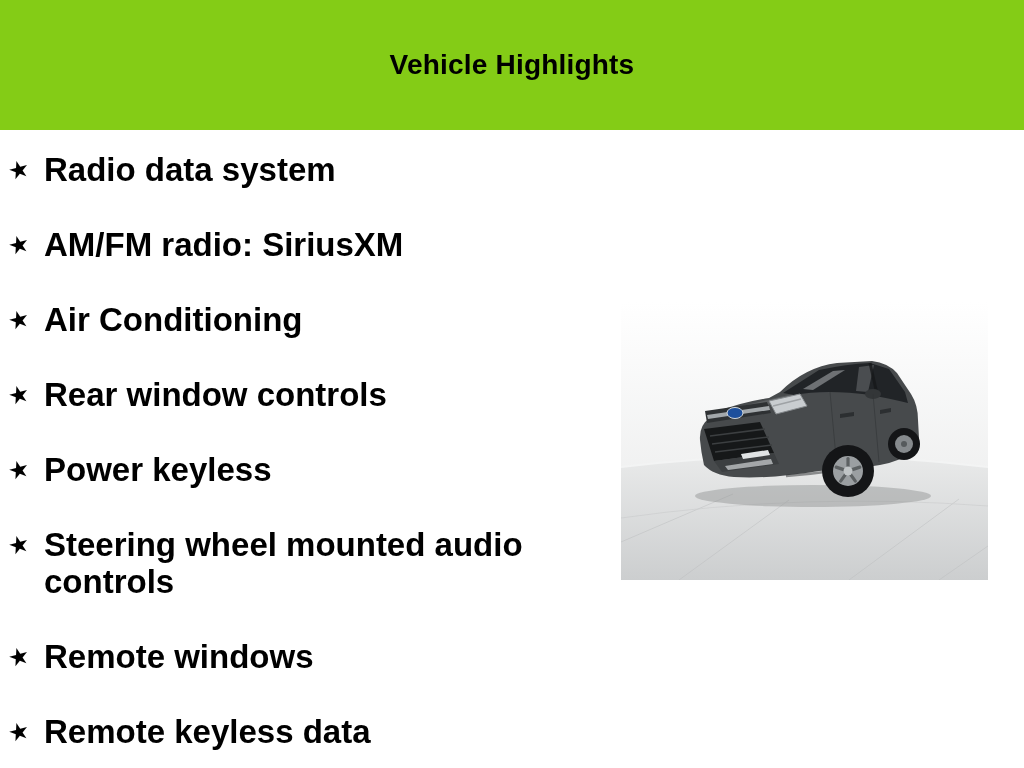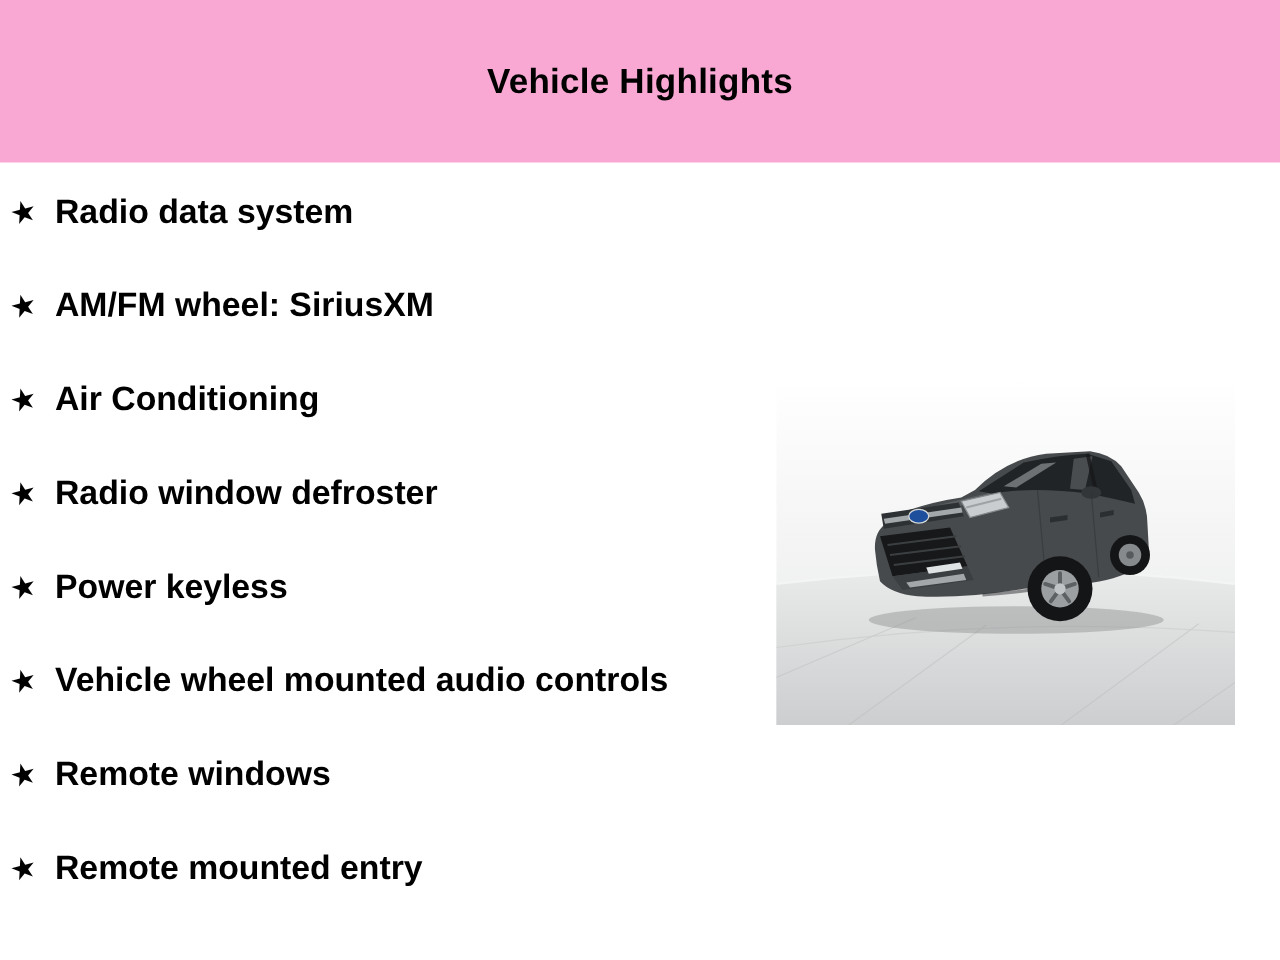--- a/index.html
+++ b/index.html
@@ -8,21 +8,21 @@
     background: #ffffff;
     font-family: "Liberation Sans", sans-serif;
     position: relative;
     overflow: hidden;
   }
 
   
   .header {
     position: absolute; left: 0; top: 0;
     width: 1024px; height: 130px;
-    background: #f9a8d4;
+    background: #84cc16;
     display: flex; align-items: center; justify-content: center;
   }
   .page-title {
     font-size: 28px;
     font-weight: bold;
     color: #000000;
     letter-spacing: 0.2px;
   }
 
   
@@ -43,21 +43,21 @@
     font-family: "DejaVu Sans", sans-serif;
     font-size: 24px;
     line-height: 37px;
     color: #000000;
     transform: rotate(-15deg);
     transform-origin: 40% 50%;
   }
   .highlight-label {
     flex: 1 1 auto;
     max-width: 500px;
-    font-size: 27px;
+    font-size: 33px;
     line-height: 37px;
     font-weight: bold;
     color: #000000;
   }
 
   
   .vehicle-photo {
     position: absolute;
     left: 621px; top: 302px;
     width: 367px; height: 278px;
@@ -71,45 +71,45 @@
   <div class="page-title">Vehicle Highlights</div>
 </div>
 
 <ul class="highlight-list">
   <li class="highlight-item">
     <span class="star">★</span>
     <span class="highlight-label">Radio data system</span>
   </li>
   <li class="highlight-item">
     <span class="star">★</span>
-    <span class="highlight-label">AM/FM wheel: SiriusXM</span>
+    <span class="highlight-label">AM/FM radio: SiriusXM</span>
   </li>
   <li class="highlight-item">
     <span class="star">★</span>
     <span class="highlight-label">Air Conditioning</span>
   </li>
   <li class="highlight-item">
     <span class="star">★</span>
-    <span class="highlight-label">Radio window defroster</span>
+    <span class="highlight-label">Rear window controls</span>
   </li>
   <li class="highlight-item">
     <span class="star">★</span>
     <span class="highlight-label">Power keyless</span>
   </li>
   <li class="highlight-item">
     <span class="star">★</span>
-    <span class="highlight-label">Vehicle wheel mounted audio controls</span>
+    <span class="highlight-label">Steering wheel mounted audio controls</span>
   </li>
   <li class="highlight-item">
     <span class="star">★</span>
     <span class="highlight-label">Remote windows</span>
   </li>
   <li class="highlight-item">
     <span class="star">★</span>
-    <span class="highlight-label">Remote mounted entry</span>
+    <span class="highlight-label">Remote keyless data</span>
   </li>
 </ul>
 
 <div class="vehicle-photo" role="img" aria-label="Dark gray compact SUV shown from the front three-quarter angle on a light gray showroom floor">
   <svg viewBox="0 0 367 278" xmlns="http://www.w3.org/2000/svg">
     <defs>
       <linearGradient id="bgG" x1="0" y1="0" x2="0" y2="1">
         <stop offset="0" stop-color="#ffffff"></stop>
         <stop offset="1" stop-color="#e7e8e8"></stop>
       </linearGradient>

